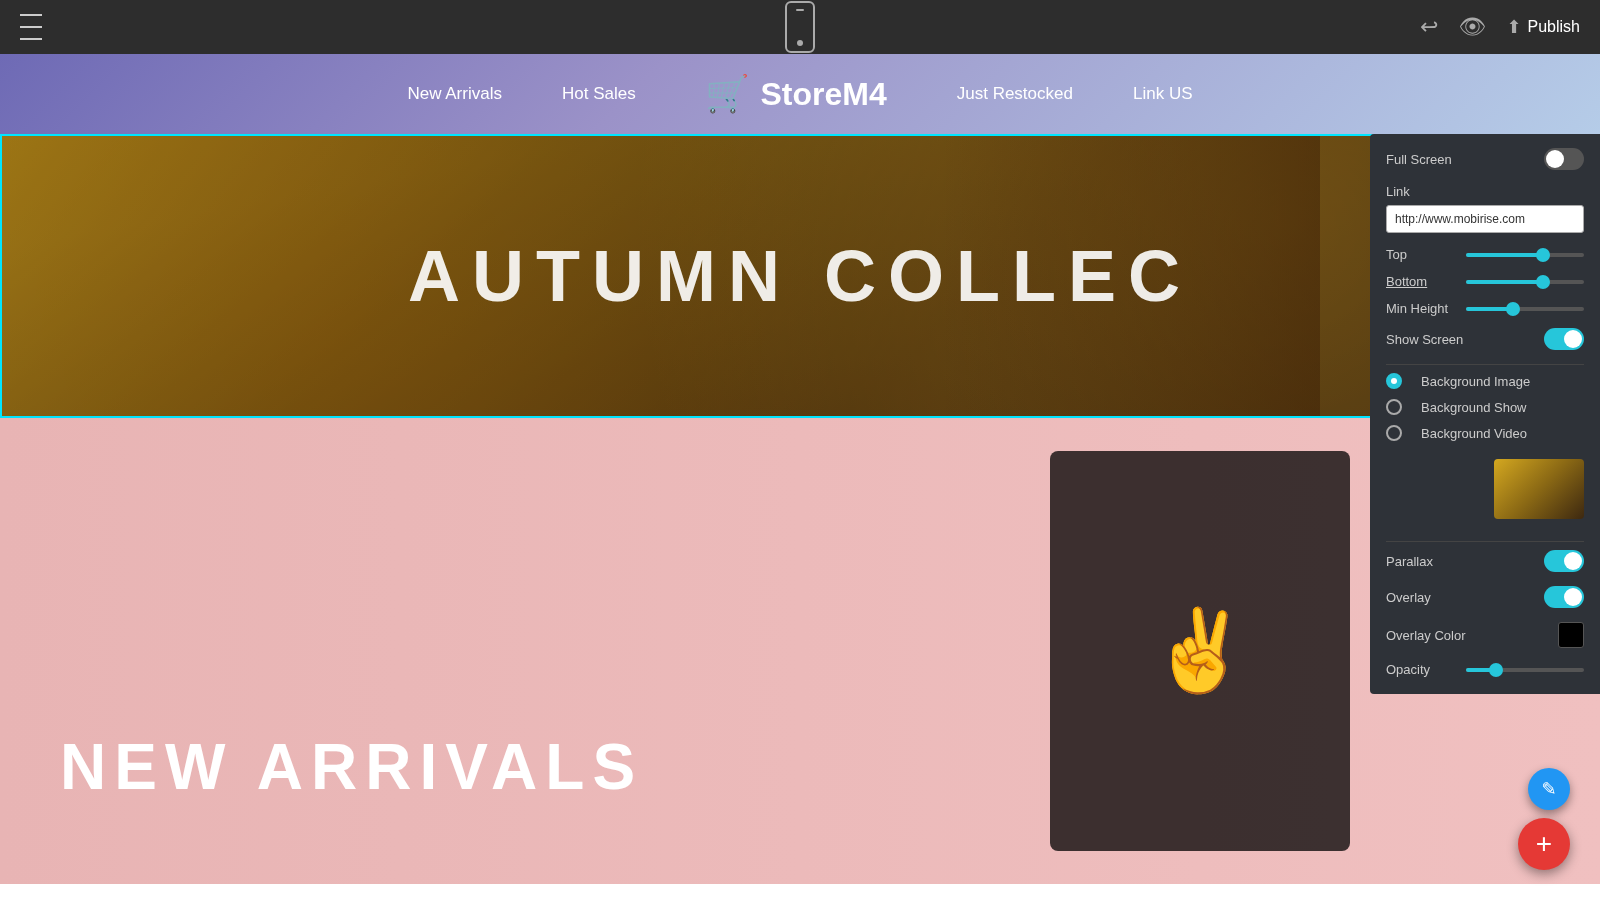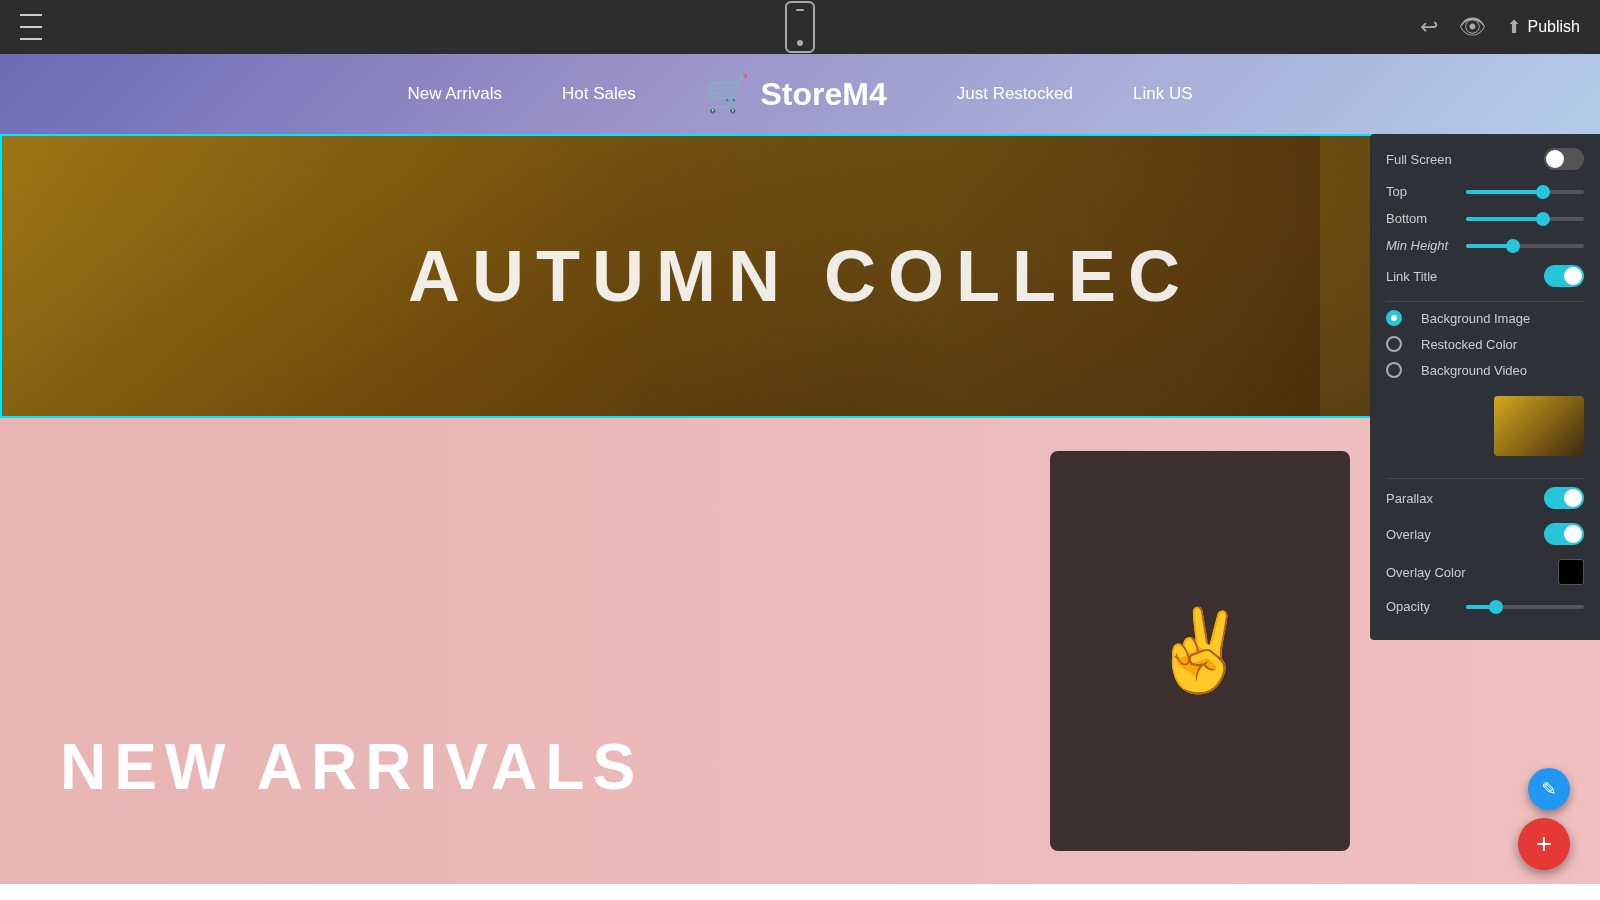--- a/index.html
+++ b/index.html
@@ -320,62 +320,66 @@
 
 <div class="right-panel">
 
   <div class="panel-row">
     <span class="panel-label">Full Screen</span>
     <div class="toggle off">
       <div class="toggle-knob"></div>
     </div>
   </div>
 
+  <div>
+    <div class="panel-label" style="margin-bottom:6px;">Link</div>
+    <input class="link-input" type="text" value="http://www.mobirise.com" style="">
+  </div>
 
   <div class="slider-row">
     <span class="panel-label" style="min-width:70px;">Top</span>
     <div class="slider-track">
       <div class="slider-fill" style="width:65%;"></div>
       <div class="slider-thumb" style="left:65%;"></div>
     </div>
   </div>
 
   <div class="slider-row">
-    <span class="panel-label" style="min-width:70px;">Bottom</span>
+    <span class="panel-label" style="min-width:70px;text-decoration:underline;">Bottom</span>
     <div class="slider-track">
       <div class="slider-fill" style="width:65%;"></div>
       <div class="slider-thumb" style="left:65%;"></div>
     </div>
   </div>
 
   <div class="slider-row">
-    <span class="panel-label" style="min-width:70px;font-style:italic;">Min Height</span>
+    <span class="panel-label" style="min-width:70px;">Min Height</span>
     <div class="slider-track">
       <div class="slider-fill" style="width:40%;"></div>
       <div class="slider-thumb" style="left:40%;"></div>
     </div>
   </div>
 
   <div class="panel-row">
-    <span class="panel-label">Link Title</span>
+    <span class="panel-label">Show Screen</span>
     <div class="toggle on-teal">
       <div class="toggle-knob"></div>
     </div>
   </div>
 
   <div class="panel-divider"></div>
 
   <div class="radio-row">
     <div class="radio-circle filled"></div>
     <span class="panel-label">Background Image</span>
   </div>
 
   <div class="radio-row">
     <div class="radio-circle"></div>
-    <span class="panel-label">Restocked Color</span>
+    <span class="panel-label">Background Show</span>
   </div>
 
   <div class="radio-row">
     <div class="radio-circle"></div>
     <span class="panel-label">Background Video</span>
   </div>
 
   <div style="display:flex;justify-content:flex-end;margin-bottom:10px;">
     <div class="thumbnail-container" style="background:linear-gradient(135deg,#d4a820 0%,#8B6914 50%,#3d2810 100%);
       display:flex;align-items:center;justify-content:center;color:#fff;font-size:10px;">

